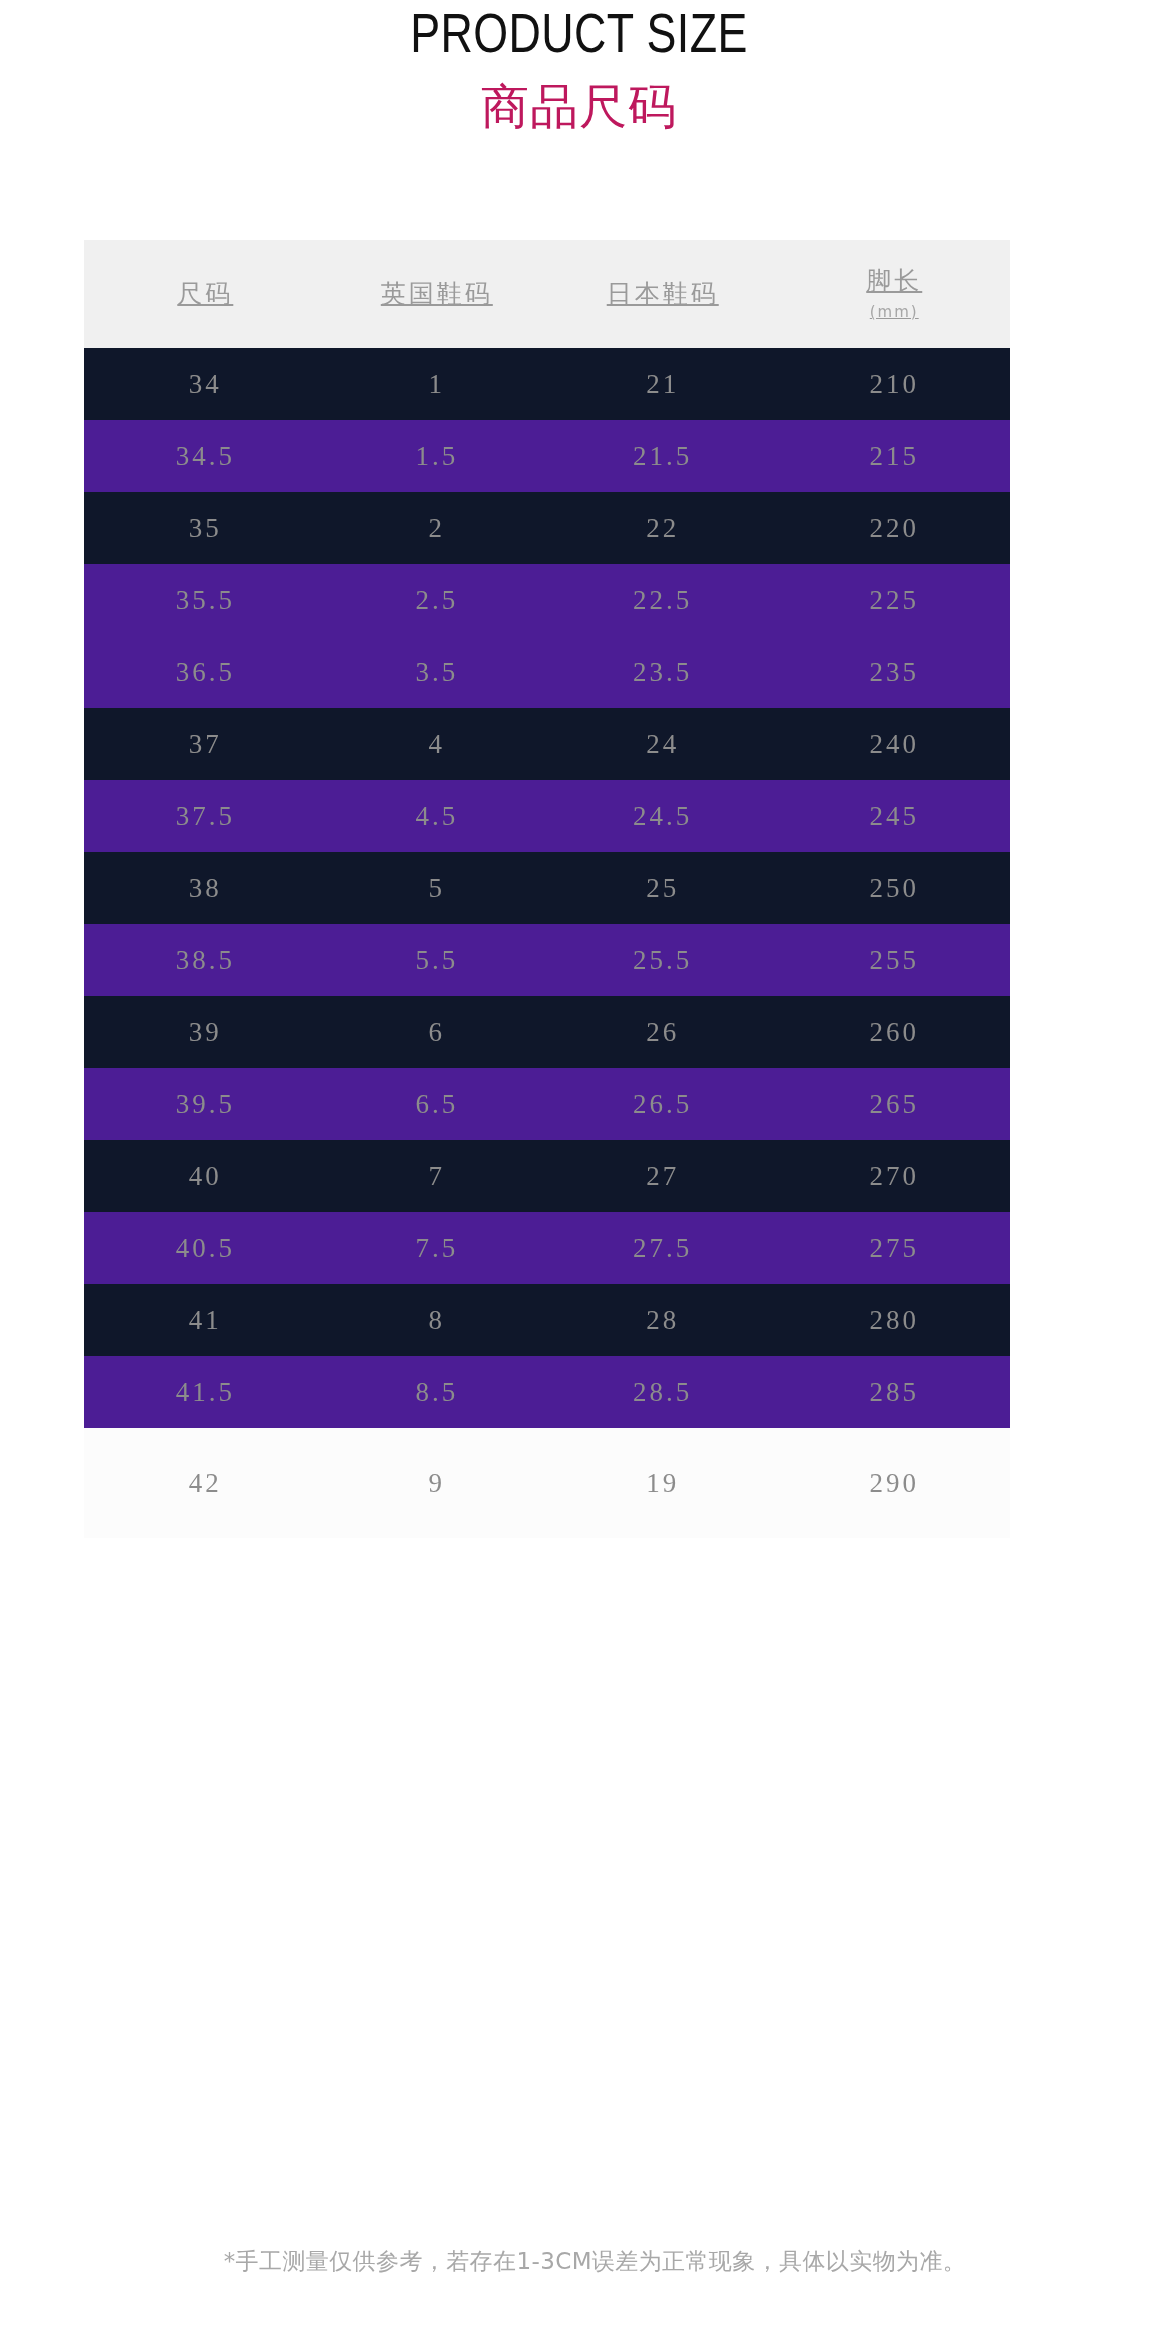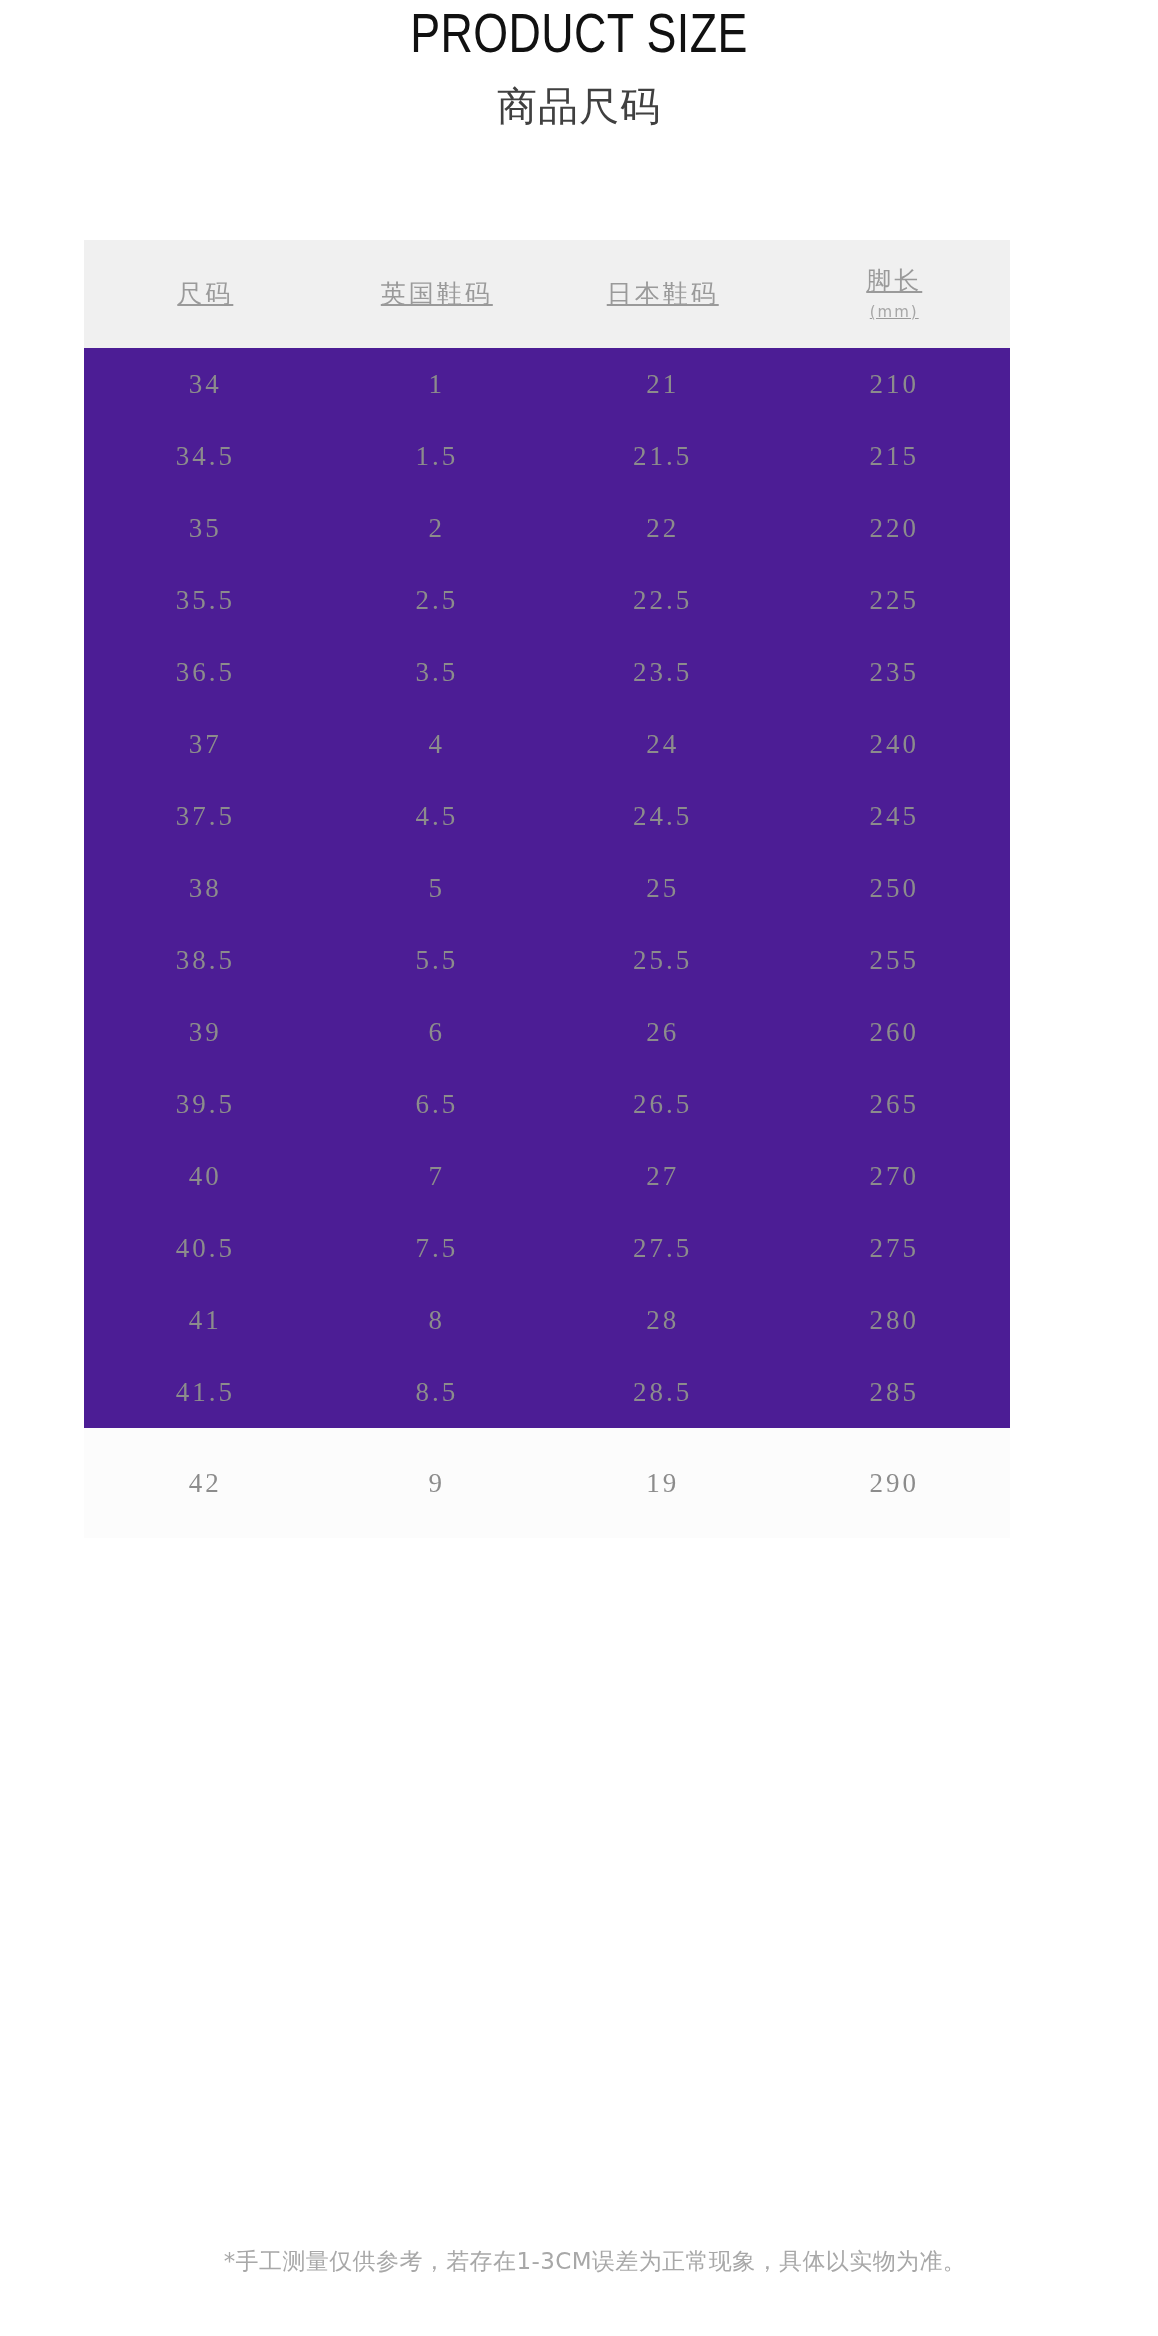--- a/index.html
+++ b/index.html
@@ -34,24 +34,24 @@
     font-weight: 400;
     color: #111111;
     letter-spacing: 0.5px;
     transform: scaleX(0.80);
     transform-origin: center center;
     white-space: nowrap;
   }
   .sub-title {
     margin-top: 16px;
     font-family: "DejaVu Sans", sans-serif;
-    font-size: 40px;
+    font-size: 48px;
     line-height: 48px;
     font-weight: 400;
-    color: #404040;
+    color: #be185d;
     letter-spacing: 1px;
     white-space: nowrap;
   }
 
   
   .table-wrap {
     position: absolute;
     left: 84px;
     top: 240px;
     width: 926px;
@@ -99,21 +99,21 @@
     height: 72px;
     padding: 0;
     border: 0;
     text-align: center;
     vertical-align: middle;
     font-family: "Liberation Serif", "DejaVu Serif", serif;
     font-size: 27px;
     color: #8c8c8c;
     letter-spacing: 3px;
   }
-  .size-table tbody tr.odd td  { background: #4c1d95; }
+  .size-table tbody tr.odd td  { background: #0f172a; }
   .size-table tbody tr.even td { background: #4c1d95; }
   .size-table tbody tr.last td { height: 110px; background: #fcfcfc; }
 
   
   .footnote {
     position: absolute;
     left: 16px;
     top: 2244px;
     width: 1158px;
     text-align: center;

